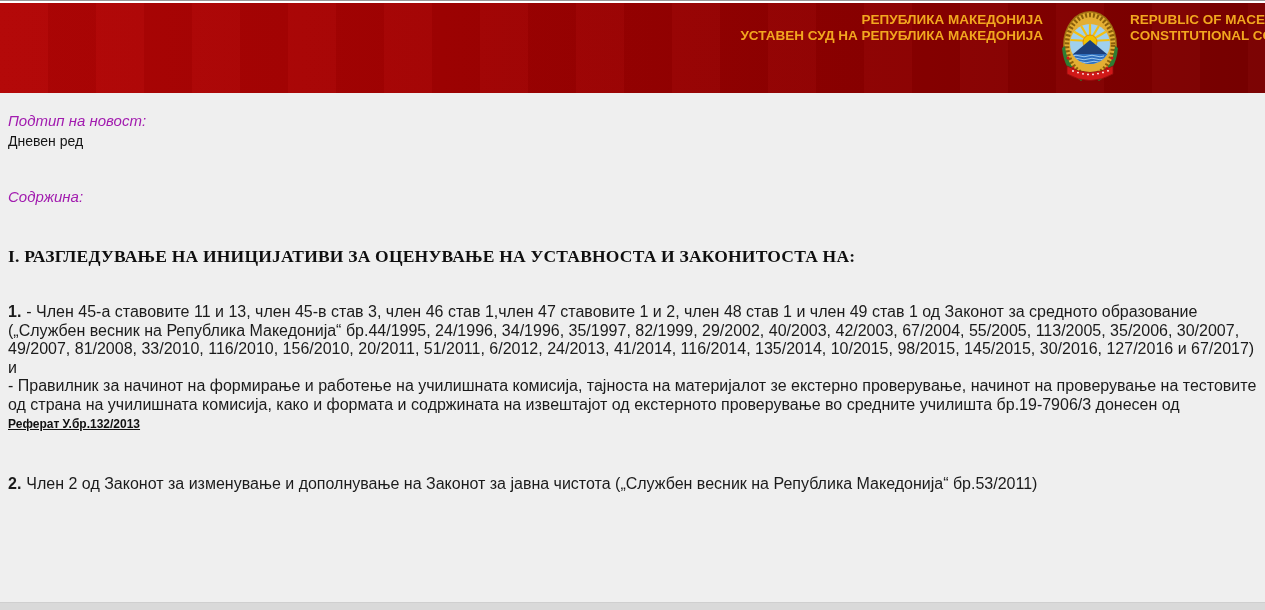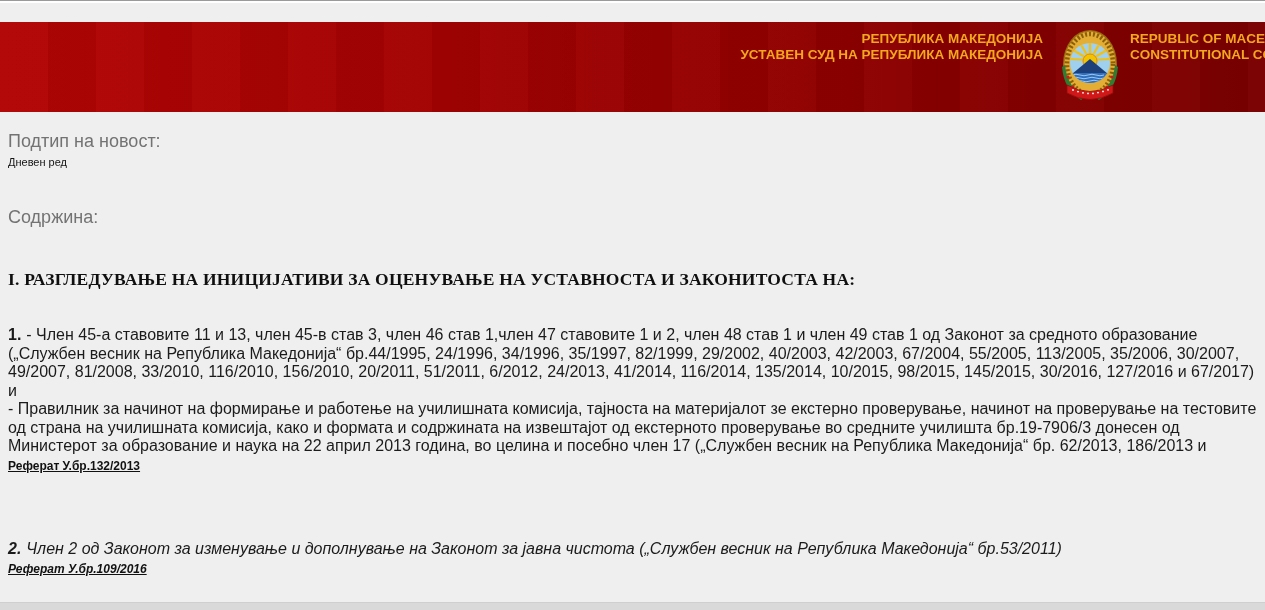--- a/index.html
+++ b/index.html
@@ -8,53 +8,52 @@
     background:#efefef;
     font-family:"Liberation Sans", sans-serif;
   }
   .top-hairline { height:1px; background:#9a9a9a; }
   .top-white { height:2px; background:#ffffff; }
 
   
   .banner {
     position:relative; height:90px;
     background:linear-gradient(90deg,#b30505 0%,#a30202 35%,#8c0000 70%,#7a0000 100%);
-    margin-top:19px;
   }
   .banner::after {
     content:""; position:absolute; inset:0; pointer-events:none;
     background:repeating-linear-gradient(90deg, rgba(255,255,255,0.015) 0 48px, rgba(0,0,0,0.045) 48px 96px);
   }
   .banner-title-mk {
     position:absolute; top:9px; right:222px; z-index:2;
     text-align:right; color:#f2a71f; font-weight:bold; font-size:13.5px;
     line-height:16px; white-space:nowrap;
   }
   .banner-title-en {
     position:absolute; top:9px; left:1130px; z-index:2;
     color:#f2a71f; font-weight:bold; font-size:13.5px;
     line-height:16px; white-space:nowrap;
   }
   .emblem { position:absolute; top:4px; left:1062px; width:56px; height:76px; z-index:2; }
 
   
   .main { padding-left:8px; color:#1b1b1b; }
-  .field-label { color:#737373; font-size:18px; }
+  .field-label { color:#a21caf; font-size:15px;font-style:italic; }
   .subtype-label { padding-top:19px; }
-  .subtype-value { color:#141414; font-size:11px; margin-top:4px; }
+  .subtype-value { color:#141414; font-size:14px; margin-top:4px; }
   .content-label { margin-top:39px; }
   .doc-heading {
     margin-top:41px;
     font-family:"Liberation Serif", serif; font-size:17.5px; font-weight:bold;
     color:#0f0f0f; letter-spacing:0.2px; white-space:nowrap;
   }
   .para { font-size:16px; line-height:18.5px; color:#1b1b1b; }
   .para .line { white-space:nowrap; }
   .p1 { margin-top:36px; }
-  .p2 { margin-top:65px;font-style:italic; }
+  .p2 { margin-top:41px; }
   .num { font-weight:bold; margin-right:5px; }
   .ref-link {
     display:inline-block; font-weight:bold; text-decoration:underline;
     color:#111; font-size:12px; line-height:18.5px; cursor:pointer;
   }
   .hscrollbar {
     position:absolute; left:0; bottom:0; width:100%; height:7px;
     background:#d9d9d9; border-top:1px solid #cfcfcf;
   }
 </style>
@@ -138,23 +137,21 @@
 
   <div class="doc-heading">I. РАЗГЛЕДУВАЊЕ НА ИНИЦИЈАТИВИ ЗА ОЦЕНУВАЊЕ НА УСТАВНОСТА И ЗАКОНИТОСТА НА:</div>
 
   <div class="para p1">
     <div class="line"><b class="num">1.</b><span>- Член 45-а ставовите 11 и 13, член 45-в став 3, член 46 став 1,член 47 ставовите 1 и 2, член 48 став 1 и член 49 став 1 од Законот за средното образование</span></div>
     <div class="line">(„Службен весник на Република Македонија“ бр.44/1995, 24/1996, 34/1996, 35/1997, 82/1999, 29/2002, 40/2003, 42/2003, 67/2004, 55/2005, 113/2005, 35/2006, 30/2007,</div>
     <div class="line">49/2007, 81/2008, 33/2010, 116/2010, 156/2010, 20/2011, 51/2011, 6/2012, 24/2013, 41/2014, 116/2014, 135/2014, 10/2015, 98/2015, 145/2015, 30/2016, 127/2016 и 67/2017)</div>
     <div class="line">и</div>
     <div class="line">- Правилник за начинот на формирање и работење на училишната комисија, тајноста на материјалот зе екстерно проверување, начинот на проверување на тестовите</div>
     <div class="line">од страна на училишната комисија, како и формата и содржината на извештајот од екстерното проверување во средните училишта бр.19-7906/3 донесен од</div>
-    <div class="line">Министерот за образование и наука на 22 април 2013 година, во целина и посебно член 17 („Службен весник на Република Македонија“ бр. 62/2013, 186/2013 и</div>
     <div class="line"><a class="ref-link">Реферат У.бр.132/2013</a></div>
   </div>
 
   <div class="para p2">
     <div class="line"><b class="num">2.</b><span>Член 2 од Законот за изменување и дополнување на Законот за јавна чистота („Службен весник на Република Македонија“ бр.53/2011)</span></div>
-    <div class="line"><a class="ref-link">Реферат У.бр.109/2016</a></div>
   </div>
 </div>
 
 <div class="hscrollbar"></div>
 
 </body></html>

